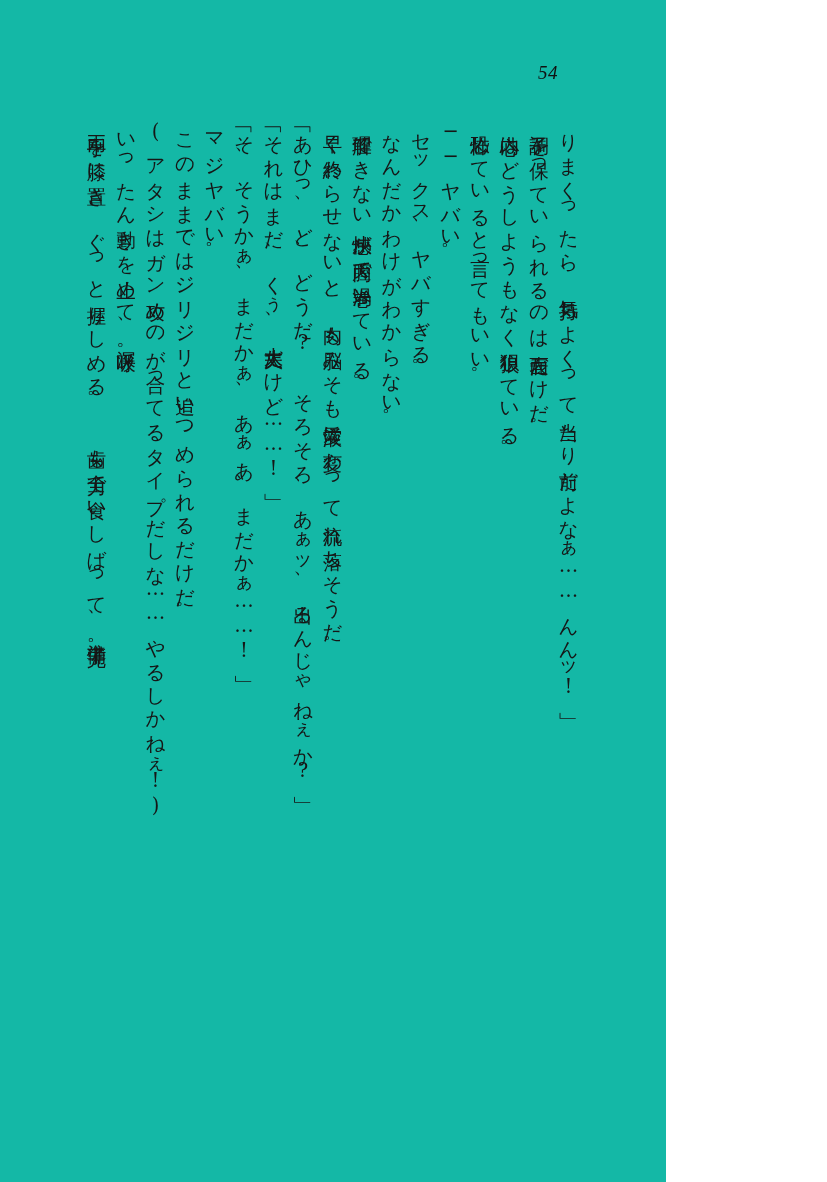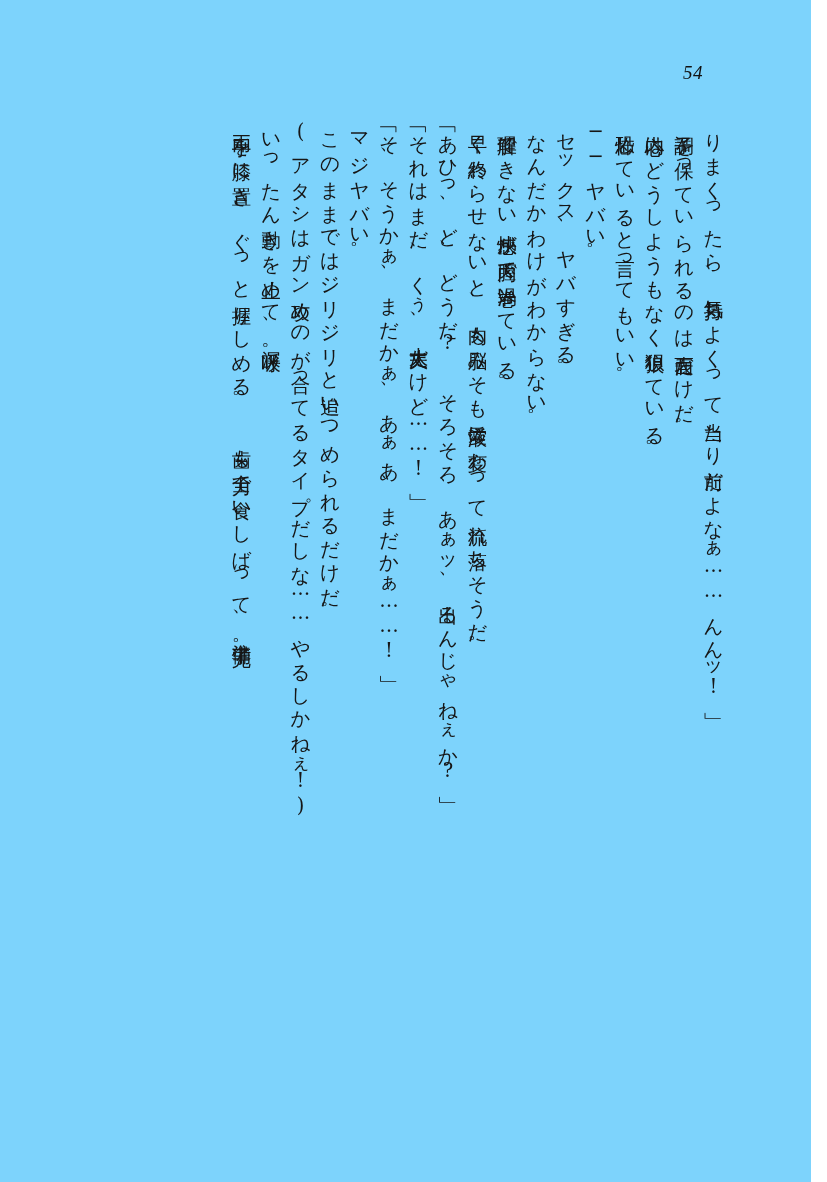--- a/index.html
+++ b/index.html
@@ -10,23 +10,23 @@
   body {
     width: 827px;
     height: 1182px;
     overflow: hidden;
     font-family: "Liberation Serif", "DejaVu Serif", serif;
     color: #1a1a1a;
   }
 
   .page {
     position: relative;
-    width: 811px;
+    width: 666px;
     height: 1182px;
-    background: #7dd3fc;
+    background: #14b8a6;
   }
 
   .page-number {
     position: absolute;
     top: 62px;
     right: 108px;
     font-family: "Liberation Serif", serif;
     font-style: italic;
     font-size: 19px;
     color: #111;

